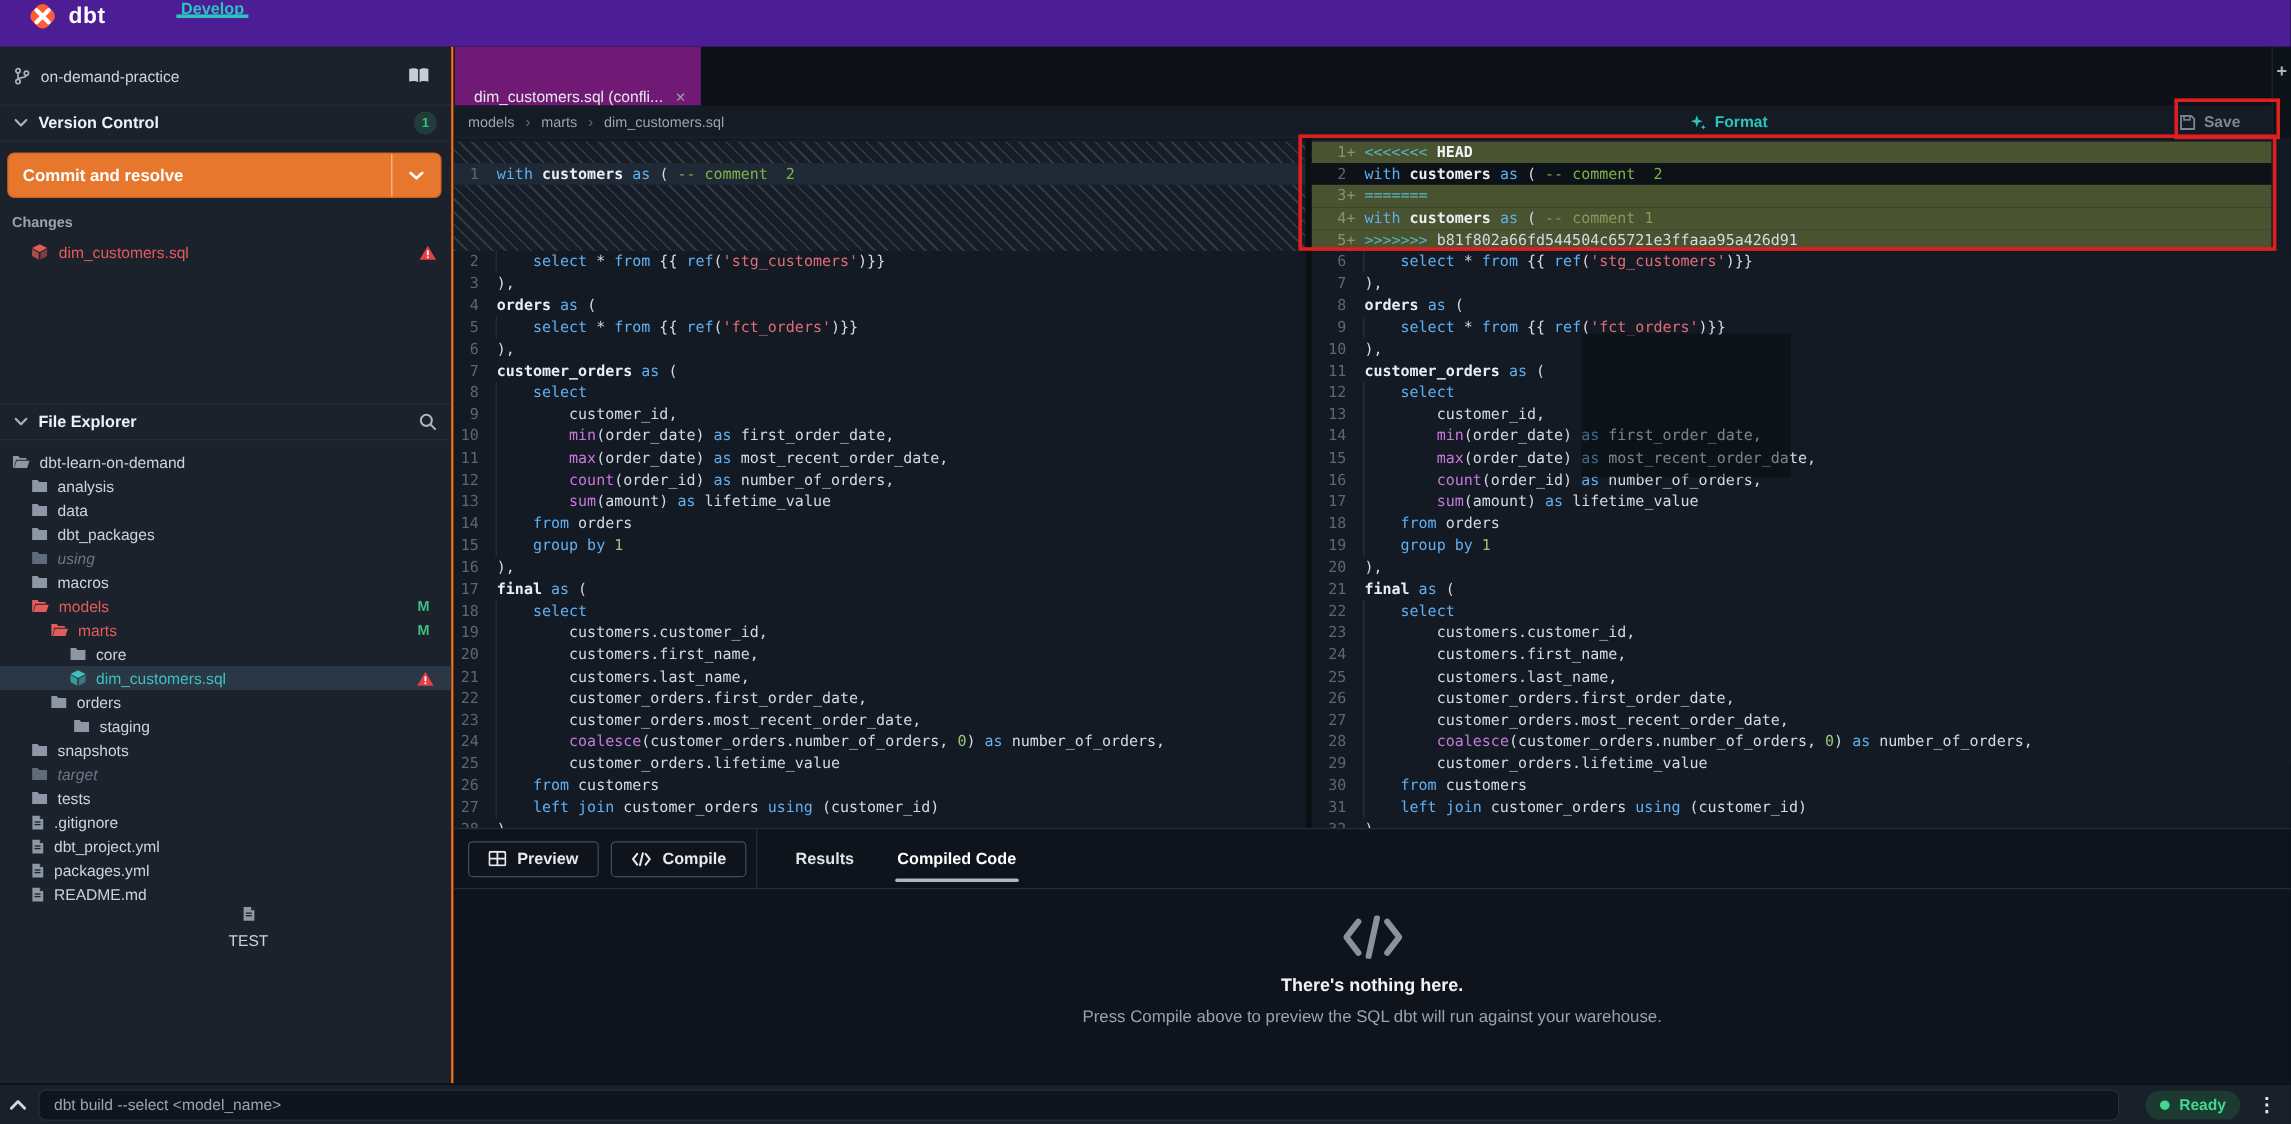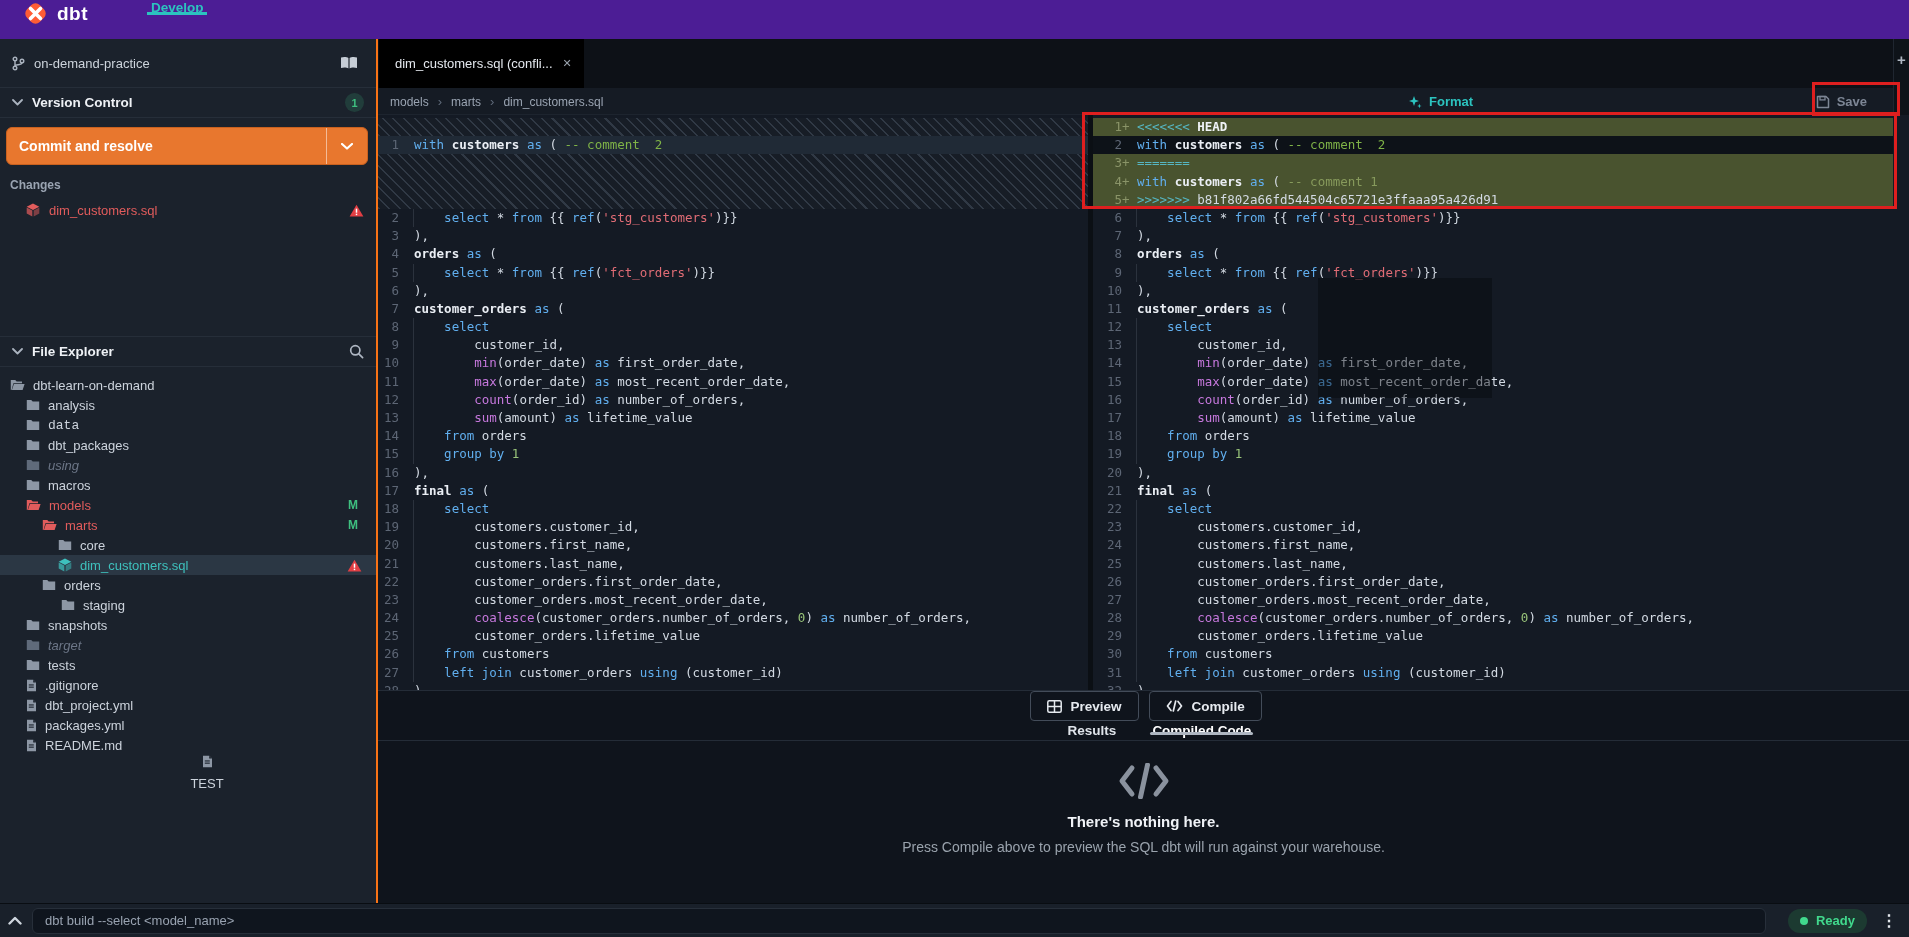--- a/index.html
+++ b/index.html
@@ -49,21 +49,21 @@
   .tree-row svg { color:#8d97a5; flex:none; }
   .tree-row.mod { color:#e25c5c; }
   .tree-row.mod svg { color:#e25c5c; }
   .tree-row.sel { background:#2b3744; color:#3ec1bd; }
   .tree-row.sel svg { color:#3ec1bd; }
   .badge-m { position:absolute; right:18px; color:#3ebf7f; font-size:12px; font-weight:bold; }
   .tree-warn { position:absolute; right:14px; }
 
   
   .tabbar { position:absolute; left:378px; top:39px; width:1515px; height:49px; background:#0d1117; }
-  .tab { position:absolute; left:1px; top:0; width:205px; height:49px; background:#000000; display:flex; align-items:center; padding:0 12px 0 16px; gap:10px; cursor:pointer; }
+  .tab { position:absolute; left:1px; top:0; width:205px; height:49px; background:#701a75; display:flex; align-items:flex-end; padding:0 12px 0 16px; gap:10px; cursor:pointer; }
   .tab-label { font-size:13px; color:#e4e8ee; white-space:nowrap; }
   .tab-close { color:#9aa3ad; font-size:11px; cursor:pointer; }
   .rail { position:absolute; left:1893px; top:39px; width:16px; height:651px; background:#0e1319; border-left:1px solid #1f2630; }
   .rail-plus { color:#aeb6c1; font-size:15px; font-weight:bold; text-align:center; padding-top:12px; cursor:pointer; }
 
   .ed-header { position:absolute; left:378px; top:88px; width:1515px; height:27px; background:#151b24; border-bottom:1px solid #1d242e; }
   .crumbs { position:absolute; left:12px; top:0; height:27px; display:flex; align-items:center; gap:9px; font-size:12px; color:#9aa4b2; }
   .crumb-sep { color:#5f6a7a; font-size:13px; }
   .fmt-btn { position:absolute; left:1030px; top:0; height:27px; display:flex; align-items:center; gap:7px; color:#2cc3bf; font-size:13px; font-weight:bold; cursor:pointer; }
   .save-btn { position:absolute; right:26px; top:0; height:27px; display:flex; align-items:center; gap:7px; color:#7d8695; font-size:13px; font-weight:bold; cursor:pointer; }
@@ -94,21 +94,21 @@
   .tk-cd { color:#879a5c; }
   .tk-nu { color:#98c379; }
   .tk-pl { color:#d3dae3; }
   .tk-id { color:#eaeef4; font-weight:bold; }
   .tk-mk { color:#56b6c2; }
   .tk-hd { color:#f0f3f7; font-weight:bold; }
   .peek-shadow { position:absolute; left:1318px; top:278px; width:174px; height:120px; background:rgba(4,7,11,.42); pointer-events:none; }
 
   
   .bottompane { position:absolute; left:378px; top:690px; width:1531px; height:213px; background:#0f141c; border-top:1px solid #242c37; }
-  .bp-toolbar { height:50px; display:flex; align-items:center; border-bottom:1px solid #242c37;flex-direction:column; }
+  .bp-toolbar { height:50px; display:flex; align-items:center; border-bottom:1px solid #242c37; }
   .bp-left { width:252px; display:flex; align-items:center; gap:10px; padding-left:12px; flex:none; }
   .bp-btn { height:30px; display:flex; align-items:center; gap:9px; padding:0 16px; border:1px solid #434c59; border-radius:4px; color:#e6eaef; font-size:13.5px; font-weight:bold; cursor:pointer; }
   .bp-sep { width:1px; align-self:stretch; background:#242c37; flex:none; }
   .bp-tabs { display:flex; gap:36px; padding-left:32px; height:100%; }
   .bp-tab { display:flex; align-items:center; font-size:13.5px; font-weight:bold; color:#dfe4ea; position:relative; cursor:pointer; }
   .bp-tab.active { color:#ffffff; }
   .bp-tab.active::after { content:''; position:absolute; left:-2px; right:-2px; bottom:5px; height:3px; background:#aeb6c1; border-radius:2px; }
   .empty { position:absolute; left:0; right:0; top:72px; text-align:center; }
   .empty-title { margin-top:14px; font-size:15px; font-weight:bold; color:#f0f3f7; }
   .empty-sub { margin-top:9px; font-size:14px; color:#9aa3ad; }
@@ -222,21 +222,21 @@
               <path d="M3.9 5 H14.6 L12.6 11 H1.9 Z" fill="currentColor"></path>
             </svg>
             <span class="lbl">dbt-learn-on-demand</span>
           </div>
           <div class="tree-row" style="padding-left: 26px;">
             <svg width="14" height="12" viewBox="0 0 14 12">
               <path d="M0.8 1 h4.4 l1.5 1.6 H13.2 v8.4 H0.8 Z" fill="currentColor"></path>
             </svg>
             <span class="lbl">analysis</span>
           </div>
-          <div class="tree-row" style="padding-left: 26px; font-family: Liberation Mono, monospace;">
+          <div class="tree-row" style="padding-left: 26px;">
             <svg width="14" height="12" viewBox="0 0 14 12">
               <path d="M0.8 1 h4.4 l1.5 1.6 H13.2 v8.4 H0.8 Z" fill="currentColor"></path>
             </svg>
             <span class="lbl">data</span>
           </div>
           <div class="tree-row" style="padding-left: 26px;">
             <svg width="14" height="12" viewBox="0 0 14 12">
               <path d="M0.8 1 h4.4 l1.5 1.6 H13.2 v8.4 H0.8 Z" fill="currentColor"></path>
             </svg>
             <span class="lbl">dbt_packages</span>

